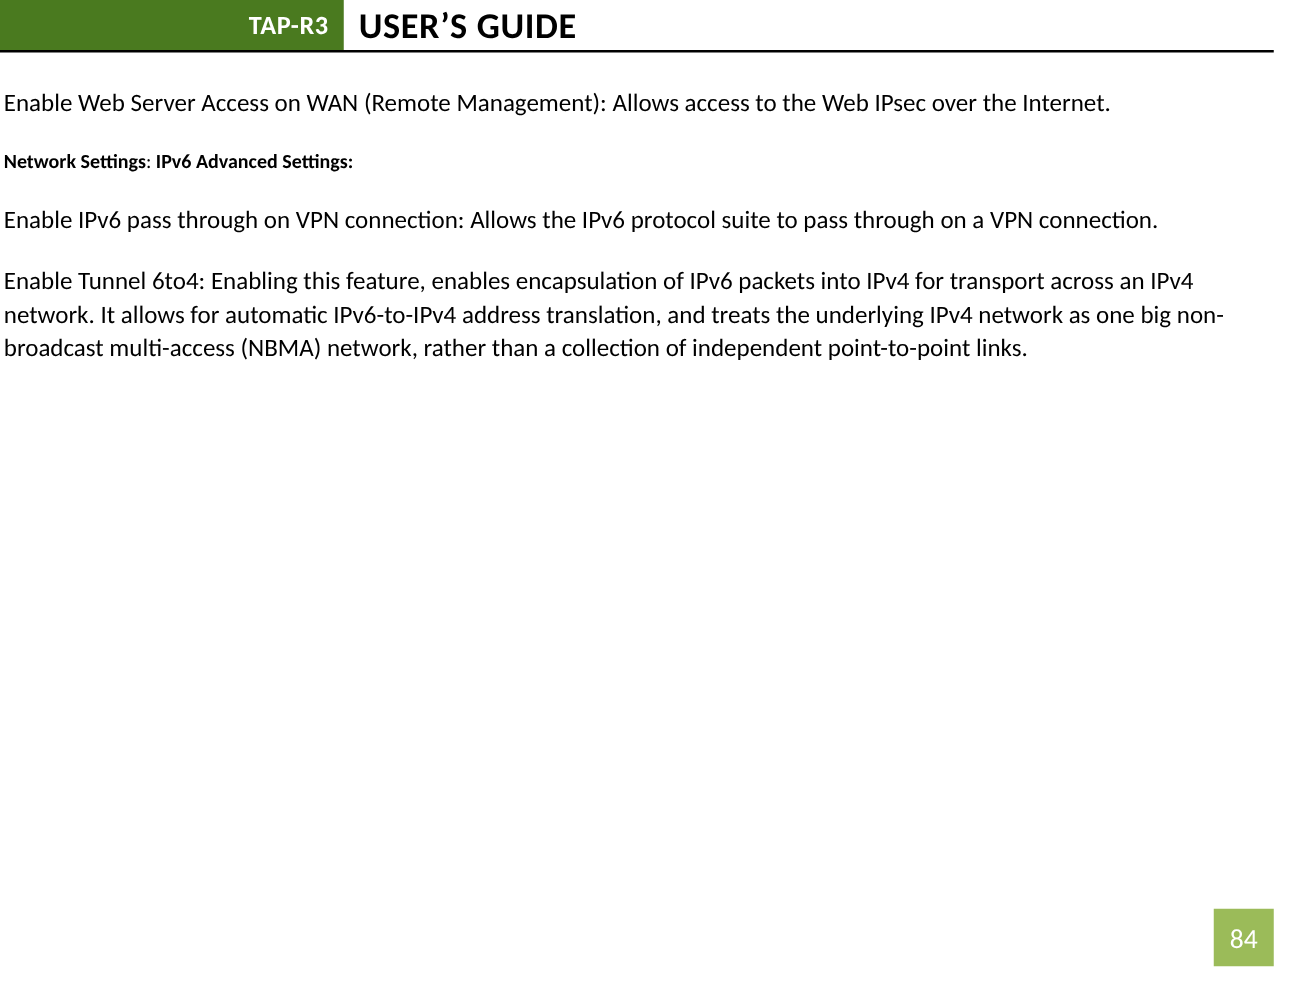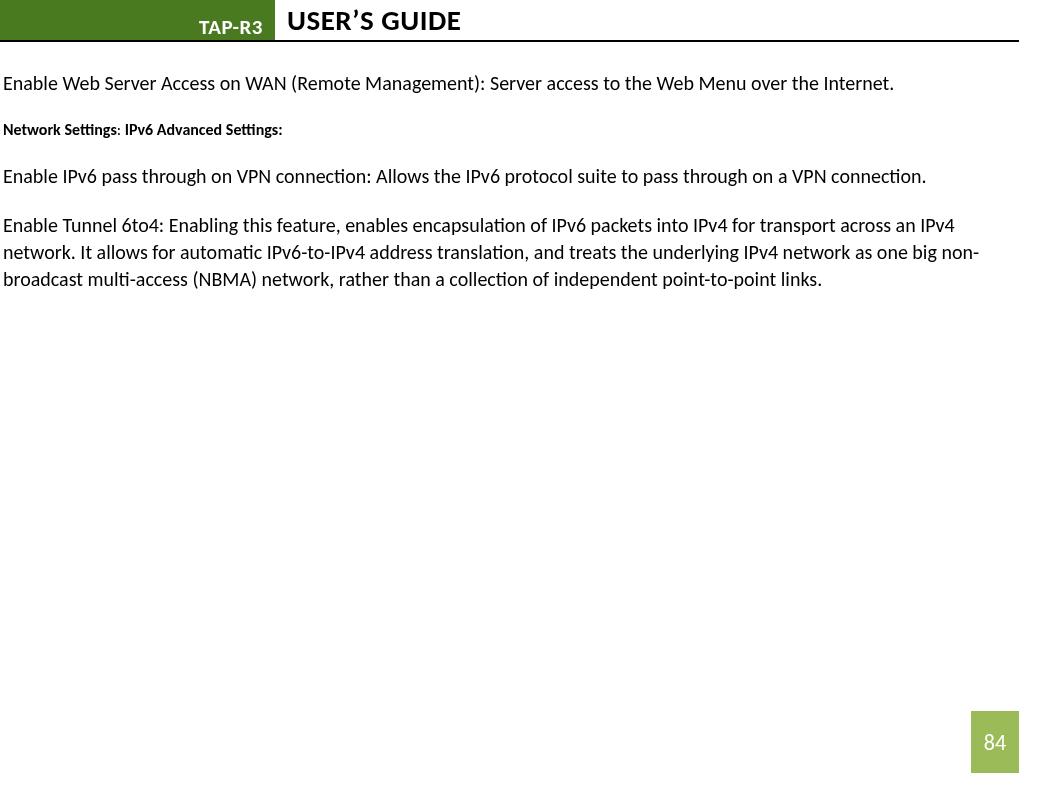--- a/index.html
+++ b/index.html
@@ -22,21 +22,21 @@
       margin: 0 22px 0 0;
       height: 42px;
     }
     .header-green {
       background: #4a7a1f;
       color: #ffffff;
       font-weight: bold;
       font-size: 21px;
       padding: 0 12px 0 0;
       display: flex;
-      align-items: flex-end;
+      align-items: center;
       justify-content: flex-end;
       width: 275px;
       letter-spacing: 0.5px;
     }
     .header-title {
       font-weight: bold;
       font-size: 29px;
       padding: 0 0 0 12px;
       display: flex;
       align-items: center;
@@ -60,38 +60,38 @@
       font-weight: normal;
     }
     .page-number-box {
       position: absolute;
       right: 22px;
       bottom: 18px;
       background: #9bbb59;
       color: #ffffff;
       font-size: 22px;
       width: 48px;
-      height: 62px;
+      height: 46px;
       display: flex;
       align-items: center;
       justify-content: center;
     }
   </style>
 </head>
 <body>
 
 <div class="header-bar">
   <div class="header-green">
     <span>TAP-R3</span>
   </div>
   <div class="header-title">USER’S GUIDE</div>
 </div>
 
 <div class="content">
-  <p>Enable Web Server Access on WAN (Remote Management): Server access to the Web Menu over the Internet.</p>
+  <p>Enable Web Server Access on WAN (Remote Management): Allows access to the Web IPsec over the Internet.</p>
   <p class="section-heading">
     <span>Network Settings</span><span class="colon">: </span><span>IPv6 Advanced Settings:</span>
   </p>
   <p>Enable IPv6 pass through on VPN connection: Allows the IPv6 protocol suite to pass through on a VPN connection.</p>
   <p>Enable Tunnel 6to4:  Enabling this feature, enables encapsulation of IPv6 packets into IPv4 for transport across an IPv4 network.  It allows for automatic IPv6-to-IPv4 address translation, and treats the underlying IPv4 network as one big non-broadcast multi-access (NBMA) network, rather than a collection of independent point-to-point links.</p>
 </div>
 
 <div class="page-number-box">
   <span>84</span>
 </div>

